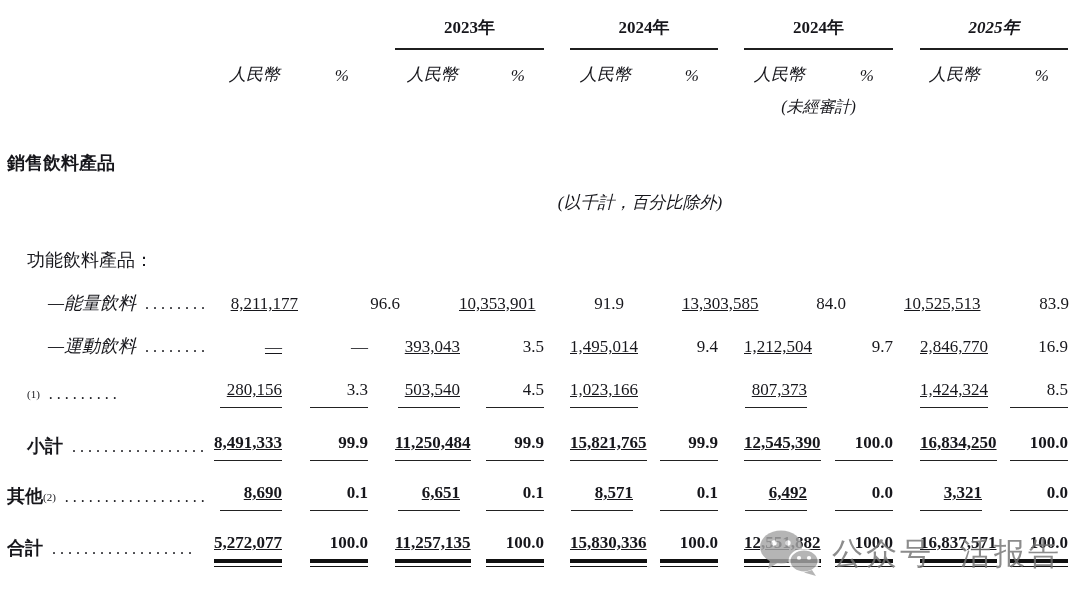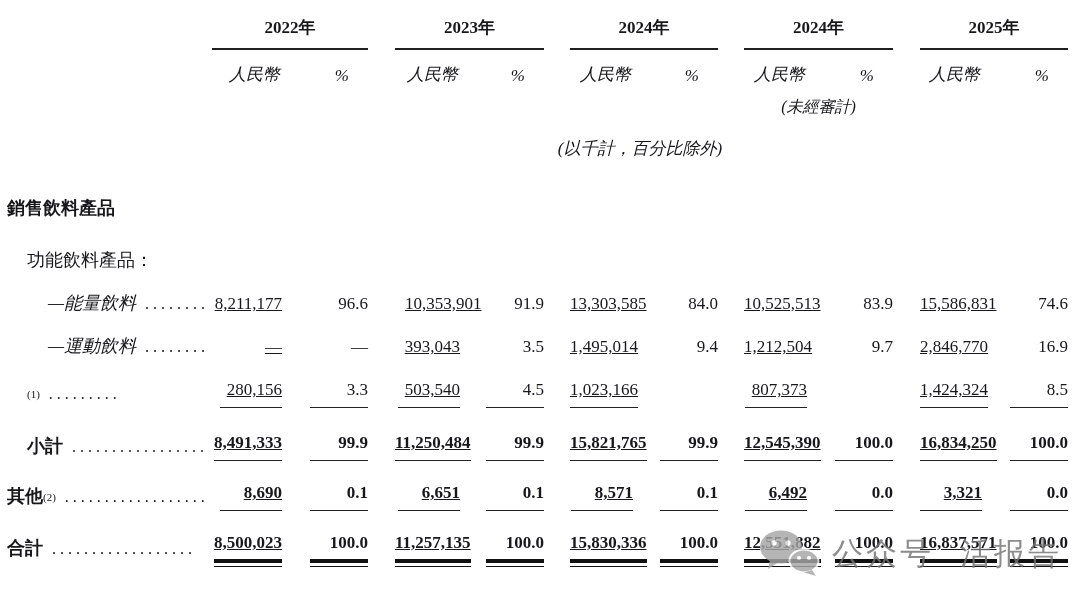--- a/index.html
+++ b/index.html
@@ -29,21 +29,21 @@
   .span-g2{grid-column:11/16;}
   .row-years{height:50px;}
   .year-cell{
     text-align:center;font-weight:bold;font-size:17px;
     border-bottom:2px solid #1f1f1f;padding-bottom:9px;
   }
   .span-y1{grid-column:2/4;}
   .span-y2{grid-column:5/7;}
   .span-y3{grid-column:8/10;}
   .span-y4{grid-column:11/13;}
-  .span-y5{grid-column:14/16;}
+  .span-y5{grid-column:14/16;font-style:italic;}
   .row-colheads{height:40px;}
   .colhead{font-style:italic;font-size:17px;padding-bottom:4px;}
   .colhead.rmb{text-align:right;padding-right:2px;}
   .colhead.pct{text-align:right;padding-right:19px;}
   .row-unaudited{height:33px;}
   .unaudited{grid-column:11/13;text-align:center;font-style:italic;font-size:16px;padding-bottom:5px;}
   .row-units{height:45px;}
   .units{grid-column:2/16;text-align:center;font-style:italic;font-size:17px;padding-bottom:8px;}
   
   .trow{line-height:28px;font-size:17px;}
@@ -61,21 +61,21 @@
     letter-spacing:4px;margin:0 4px 0 9px;font-size:16px;font-weight:normal;
   }
   .num{text-align:right;}
   .val{display:inline-block;text-align:right;white-space:nowrap;}
   .num.rmb .val{min-width:62px;text-decoration:underline;}
   .num.pct .val{min-width:58px;}
   .val.u{border-bottom:1.5px solid #222222;padding-bottom:3px;}
   .val.du{border-bottom:4px solid #111111;padding-bottom:2px;position:relative;}
   .val.du::after{content:"";position:absolute;left:0;right:0;bottom:-8px;height:1.5px;background:#111111;}
   .r-functional{margin-top:24px;}
-  .r-energy{margin-top:15px;}
+  .r-energy{margin-top:15px;gap:16px;}
   .r-sports{margin-top:14px;}
   .r-other-beverage{margin-top:15px;}
   .r-subtotal{margin-top:21px;}
   .r-others{margin-top:18px;}
   .r-total{margin-top:18px;}
   
   .watermark{
     position:absolute;left:756px;top:528px;
     display:flex;align-items:center;
     opacity:0.82;z-index:5;pointer-events:none;
@@ -86,21 +86,20 @@
   .wm-icon{margin-right:10px;flex:0 0 auto;}
 </style>
 </head>
 <body>
 
 <div class="sheet">
 
 
   <div class="grid row-years">
     <div class="cell"></div>
-    <div class="cell year-cell span-y1">2022年</div>
     <div class="cell year-cell span-y2">2023年</div>
     <div class="cell year-cell span-y3">2024年</div>
     <div class="cell year-cell span-y4">2024年</div>
     <div class="cell year-cell span-y5">2025年</div>
   </div>
 
   <div class="grid row-colheads">
     <div class="cell"></div>
     <div class="cell colhead rmb" style="grid-column:2">人民幣</div>
     <div class="cell colhead pct" style="grid-column:3">%</div>
@@ -111,42 +110,42 @@
     <div class="cell colhead rmb" style="grid-column:11">人民幣</div>
     <div class="cell colhead pct" style="grid-column:12">%</div>
     <div class="cell colhead rmb" style="grid-column:14">人民幣</div>
     <div class="cell colhead pct" style="grid-column:15">%</div>
   </div>
 
   <div class="grid row-unaudited">
     <div class="cell unaudited">(未經審計)</div>
   </div>
 
+  <div class="grid trow section-row">
+    <div class="cell labelcell ind0" style="grid-column:1/16">銷售飲料產品</div>
+  </div>
+
   <div class="grid row-units">
     <div class="cell units">(以千計，百分比除外)</div>
-  </div>
-
-  <div class="grid trow section-row">
-    <div class="cell labelcell ind0" style="grid-column:1/16">銷售飲料產品</div>
   </div>
 
   <div id="rows">
       <div class="grid trow r-functional">
         <div class="cell labelcell ind1">
           <span class="lbl">功能飲料產品：</span>
         </div>
       </div>
       <div class="grid trow r-energy">
         <div class="cell labelcell ind2">
           <span class="lbl it">—能量飲料</span>
           <span class="dots">.........</span>
         </div>
         <div class="cell num rmb" style="grid-column: 2;"><span class="val">8,211,177</span></div>
         <div class="cell num pct" style="grid-column: 3;"><span class="val">96.6</span></div>
-        <div class="cell num rmb" style="grid-column: 5; margin-left: 10px;"><span class="val">10,353,901</span></div>
+        <div class="cell num rmb" style="grid-column: 5;"><span class="val">10,353,901</span></div>
         <div class="cell num pct" style="grid-column: 6;"><span class="val">91.9</span></div>
         <div class="cell num rmb" style="grid-column: 8;"><span class="val">13,303,585</span></div>
         <div class="cell num pct" style="grid-column: 9;"><span class="val">84.0</span></div>
         <div class="cell num rmb" style="grid-column: 11;"><span class="val">10,525,513</span></div>
         <div class="cell num pct" style="grid-column: 12;"><span class="val">83.9</span></div>
         <div class="cell num rmb" style="grid-column: 14;"><span class="val">15,586,831</span></div>
         <div class="cell num pct" style="grid-column: 15;"><span class="val">74.6</span></div>
       </div>
       <div class="grid trow r-sports">
         <div class="cell labelcell ind2">
@@ -209,21 +208,21 @@
         <div class="cell num rmb" style="grid-column: 11;"><span class="val u">6,492</span></div>
         <div class="cell num pct" style="grid-column: 12;"><span class="val u">0.0</span></div>
         <div class="cell num rmb" style="grid-column: 14;"><span class="val u">3,321</span></div>
         <div class="cell num pct" style="grid-column: 15;"><span class="val u">0.0</span></div>
       </div>
       <div class="grid trow r-total bold">
         <div class="cell labelcell ind0">
           <span class="lbl">合計</span>
           <span class="dots">..................</span>
         </div>
-        <div class="cell num rmb" style="grid-column: 2;"><span class="val du">8,500,023</span></div>
+        <div class="cell num rmb" style="grid-column: 2;"><span class="val du">5,272,077</span></div>
         <div class="cell num pct" style="grid-column: 3;"><span class="val du">100.0</span></div>
         <div class="cell num rmb" style="grid-column: 5;"><span class="val du">11,257,135</span></div>
         <div class="cell num pct" style="grid-column: 6;"><span class="val du">100.0</span></div>
         <div class="cell num rmb" style="grid-column: 8;"><span class="val du">15,830,336</span></div>
         <div class="cell num pct" style="grid-column: 9;"><span class="val du">100.0</span></div>
         <div class="cell num rmb" style="grid-column: 11;"><span class="val du">12,551,882</span></div>
         <div class="cell num pct" style="grid-column: 12;"><span class="val du">100.0</span></div>
         <div class="cell num rmb" style="grid-column: 14;"><span class="val du">16,837,571</span></div>
         <div class="cell num pct" style="grid-column: 15;"><span class="val du">100.0</span></div>
       </div>

